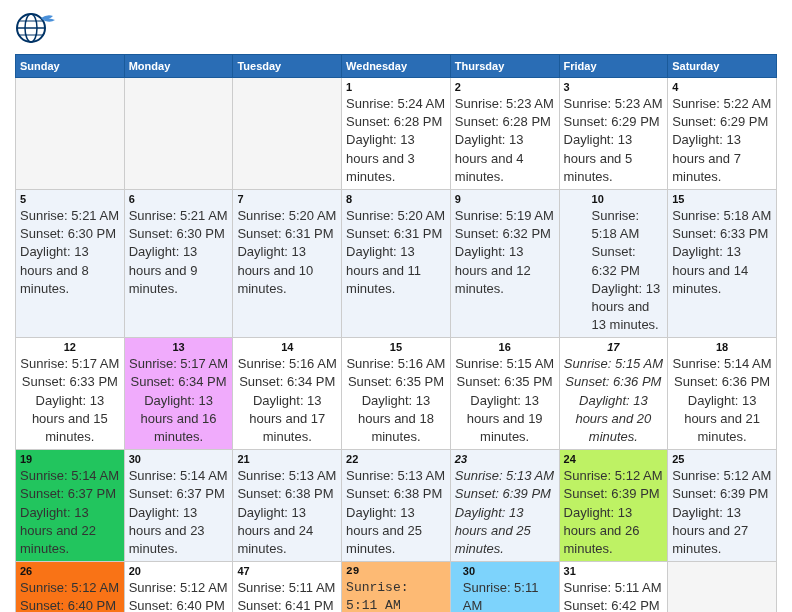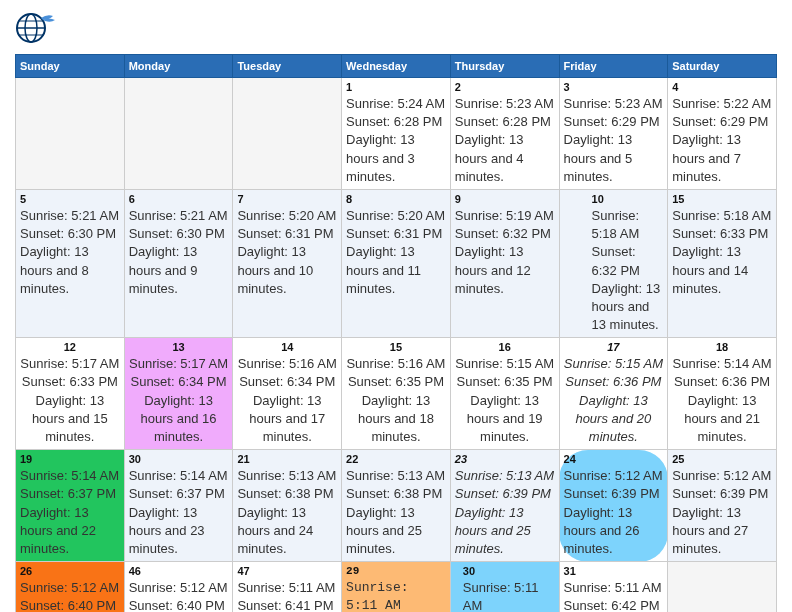--- a/index.html
+++ b/index.html
@@ -222,36 +222,36 @@
             <div class="day-info">Sunrise: 5:13 AM<br>Sunset: 6:38 PM<br>Daylight: 13 hours and 24 minutes.</div>
           </td>
           <td style="background-color: rgb(238, 243, 250);">
             <span class="day-number">22</span>
             <div class="day-info">Sunrise: 5:13 AM<br>Sunset: 6:38 PM<br>Daylight: 13 hours and 25 minutes.</div>
           </td>
           <td style="background-color: rgb(238, 243, 250); font-style: italic;">
             <span class="day-number">23</span>
             <div class="day-info">Sunrise: 5:13 AM<br>Sunset: 6:39 PM<br>Daylight: 13 hours and 25 minutes.</div>
           </td>
-          <td style="background-color: #7dd3fc; border-radius: 29px;">
+          <td style="background-color: #bef264;">
             <span class="day-number">24</span>
             <div class="day-info">Sunrise: 5:12 AM<br>Sunset: 6:39 PM<br>Daylight: 13 hours and 26 minutes.</div>
           </td>
           <td style="background-color: rgb(238, 243, 250);">
             <span class="day-number">25</span>
             <div class="day-info">Sunrise: 5:12 AM<br>Sunset: 6:39 PM<br>Daylight: 13 hours and 27 minutes.</div>
           </td>
         </tr>
         <tr style="background-color: rgb(255, 255, 255);">
           <td style="background-color: #f97316;">
             <span class="day-number">26</span>
             <div class="day-info">Sunrise: 5:12 AM<br>Sunset: 6:40 PM<br>Daylight: 13 hours and 28 minutes.</div>
           </td>
           <td style="background-color: rgb(255, 255, 255);">
-            <span class="day-number">46</span>
+            <span class="day-number">20</span>
             <div class="day-info">Sunrise: 5:12 AM<br>Sunset: 6:40 PM<br>Daylight: 13 hours and 28 minutes.</div>
           </td>
           <td style="background-color: rgb(255, 255, 255);">
             <span class="day-number">47</span>
             <div class="day-info">Sunrise: 5:11 AM<br>Sunset: 6:41 PM<br>Daylight: 13 hours and 29 minutes.</div>
           </td>
           <td style="background-color: #fdba74; font-family: Liberation Mono, monospace;">
             <span class="day-number">29</span>
             <div class="day-info">Sunrise: 5:11 AM<br>Sunset: 6:41 PM<br>Daylight: 13 hours and 30 minutes.</div>
           </td>

